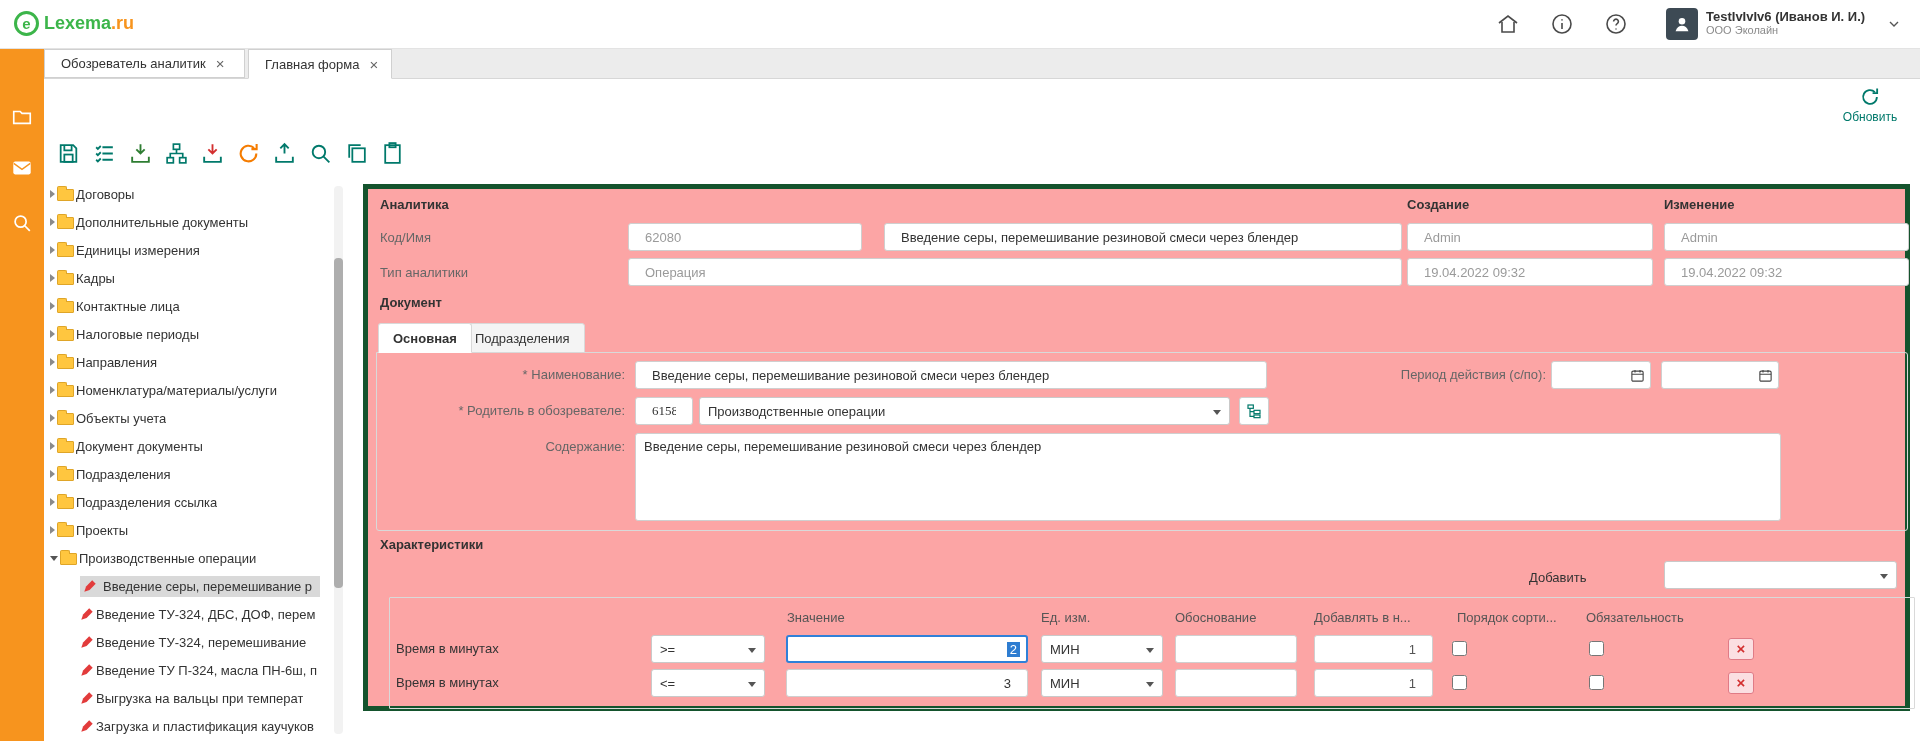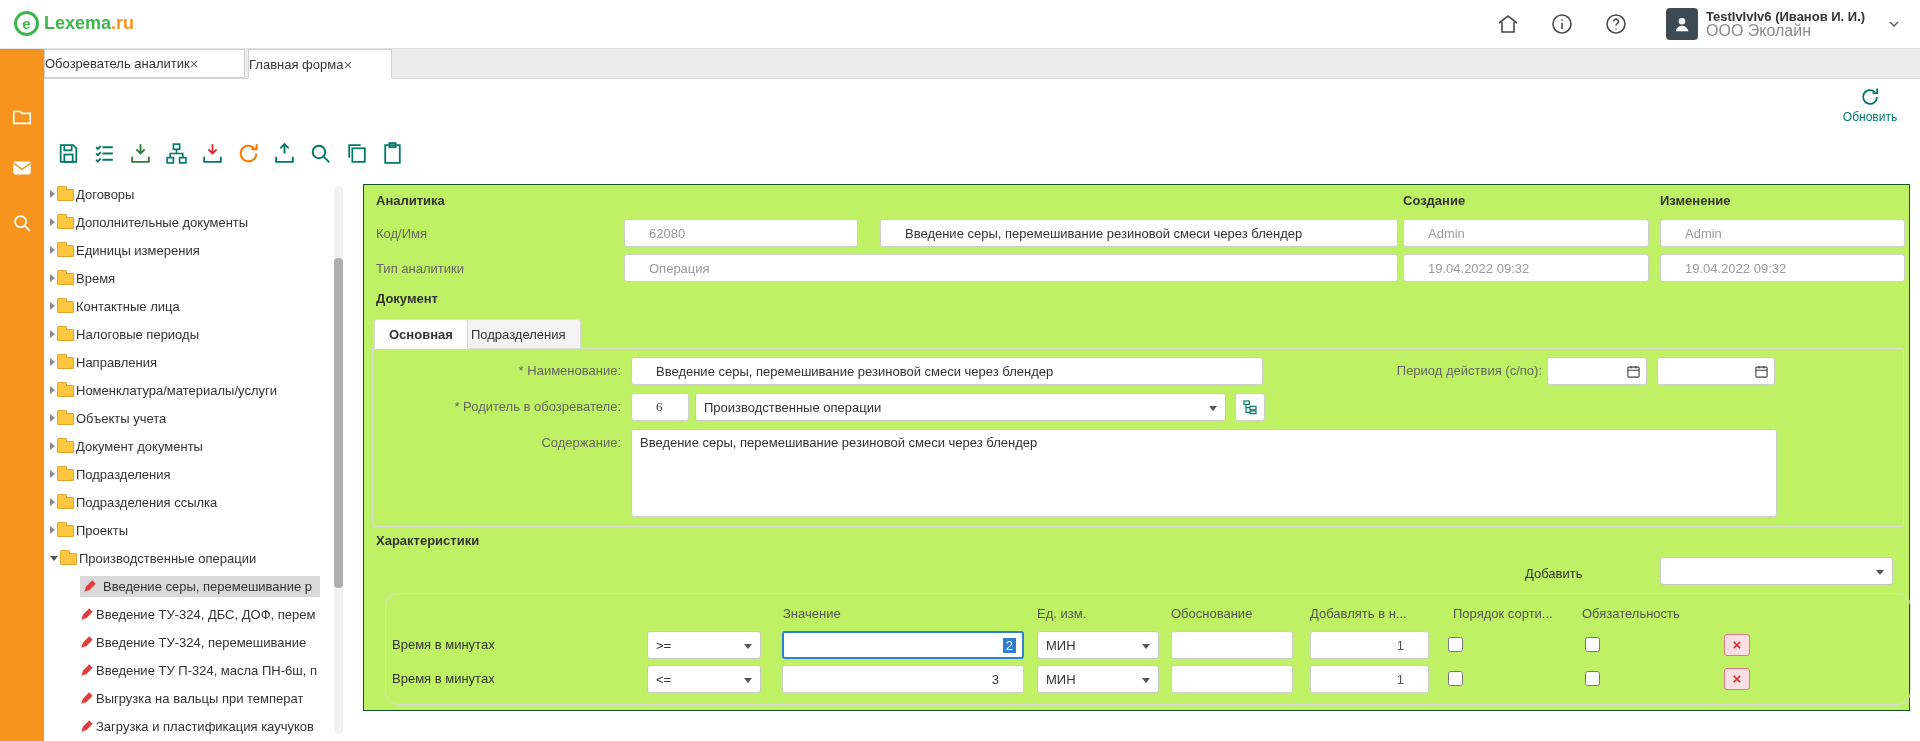--- a/index.html
+++ b/index.html
@@ -11,28 +11,28 @@
 
   
   .hdr{left:0;top:0;width:1920px;height:49px;background:#fff;border-bottom:1px solid #e3e3e3;z-index:5}
   .logo{left:14px;top:11px;display:flex;align-items:center;gap:5px}
   .logo-badge{width:25px;height:25px;border-radius:50%;border:3px solid #3cb54a;color:#3cb54a;font-weight:bold;font-size:15px;display:flex;align-items:center;justify-content:center}
   .logo-main{color:#3cb54a;font-size:18px;font-weight:bold}
   .logo-suffix{color:#f7941e;font-size:18px;font-weight:bold}
   .hicon{width:24px;height:24px;cursor:pointer}
   .avatar{width:32px;height:32px;background:#3d4a54;border-radius:4px;display:flex;align-items:center;justify-content:center}
   .uname{font-weight:bold;font-size:13px;color:#333;line-height:15px;white-space:nowrap}
-  .uorg{font-size:16px;color:#8a8a8a;line-height:13px}
+  .uorg{font-size:11px;color:#8a8a8a;line-height:13px}
 
   
   .rail{left:0;top:49px;width:44px;height:692px;background:#f7941e}
 
   
   .tabstrip{left:44px;top:49px;width:1876px;height:30px;background:#ececec;border-bottom:1px solid #d7d7d7}
-  .tab{position:absolute;top:0;height:29px;background:#fff;border:1px solid #d0d0d0;display:flex;align-items:center;padding:0 0;font-size:13px;color:#333;cursor:pointer;white-space:nowrap}
+  .tab{position:absolute;top:0;height:29px;background:#fff;border:1px solid #d0d0d0;display:flex;align-items:center;padding:0 16px;gap:10px;font-size:13px;color:#333;cursor:pointer;white-space:nowrap}
   .tab.active{height:30px;border-bottom:1px solid #fff;z-index:2}
   .tclose{color:#666;font-size:15px;line-height:1;cursor:pointer}
 
   
   .refresh{left:1828px;top:86px;width:84px;text-align:center;color:#00796b;cursor:pointer}
   .refresh svg{margin:0 auto}
   .refresh-label{font-size:12px;margin-top:2px;color:#00796b}
 
   
   .toolbar{left:56px;top:141px;display:flex;gap:11px}
@@ -48,36 +48,36 @@
   .folder:before{content:"";position:absolute;top:-4px;left:-1px;width:8px;height:3px;background:#ffc63f;border:1px solid #dfa528;border-bottom:none;border-radius:2px 2px 0 0}
   .tlabel{font-size:13px;color:#333;overflow:hidden;text-overflow:clip}
   .selwrap{display:flex;align-items:center;gap:6px;background:#d9d9d9;padding:3px 8px 3px 3px}
   .pencil{flex:none}
 
   
   .sb-track{left:334px;top:186px;width:9px;height:548px;background:#f2f2f2;border-radius:4px}
   .sb-thumb{position:absolute;left:0;top:72px;width:9px;height:330px;background:#aeaeae;border-radius:4px;cursor:grab}
 
   
-  .panel{left:363px;top:184px;width:1547px;height:527px;border:1px solid #14532d;background:#bef264}
+  .panel{left:363px;top:184px;width:1547px;height:527px;border:5px solid #14532d;background:#fca5a5}
   .sect{position:absolute;font-weight:bold;color:#333;font-size:13px}
   .lbl{position:absolute;color:#666;font-size:13px;white-space:nowrap}
-  .inp{position:absolute;height:28px;border:1px solid #cfcfcf;border-radius:3px;background:#fff;padding:0 24px;font-size:13px}
+  .inp{position:absolute;height:28px;border:1px solid #cfcfcf;border-radius:3px;background:#fff;padding:0 16px;font-size:13px}
   .inp.muted{color:#9a9a9a}
   .fselect{position:absolute;height:28px;border:1px solid #c9c9c9;border-radius:3px;background:#fff;display:flex;align-items:center;padding:0 22px 0 8px;cursor:pointer;font-size:13px;color:#333}
   .chev{position:absolute;right:8px;top:12px;width:0;height:0;border-left:4px solid transparent;border-right:4px solid transparent;border-top:5px solid #555}
   .rlabel{position:absolute;text-align:right;color:#666;font-size:13px;white-space:nowrap}
   .dtab{position:absolute;height:30px;display:flex;align-items:center;padding:0 14px;border:1px solid #d9d9d9;background:#f4f4f4;border-radius:3px 3px 0 0;cursor:pointer;font-size:13px}
   .dtab.active{background:#fff;border-bottom:1px solid #fff;z-index:2;font-weight:bold}
   .databox{position:absolute;left:8px;top:163px;width:1532px;height:179px;border:1px solid #d9d9d9;border-radius:0 3px 3px 3px}
   .datebox{position:absolute;height:28px;border:1px solid #cfcfcf;border-radius:3px;background:#fff}
   .datebox svg{position:absolute;right:5px;top:6px}
   .treebtn{position:absolute;width:30px;height:28px;border:1px solid #cfcfcf;border-radius:3px;background:#fff;display:flex;align-items:center;justify-content:center;cursor:pointer}
   .txtarea{position:absolute;border:1px solid #cfcfcf;border-radius:3px;padding:5px 8px;resize:none;font-size:13px;color:#333}
-  .chbox{position:absolute;left:21px;top:408px;width:1526px;height:112px;border:1px solid #d9d9d9;border-radius:13px}
+  .chbox{position:absolute;left:21px;top:408px;width:1526px;height:112px;border:1px solid #d9d9d9;border-radius:1px}
   .thead{position:absolute;top:12px;color:#555;font-size:13px}
   .vfocus{position:absolute;height:28px;border:2px solid #2f80d8;border-radius:3px;background:#fff;display:flex;align-items:center;justify-content:flex-end;padding-right:6px}
   .selval{background:#2e7dd1;color:#fff;padding:0 3px;font-size:13px}
   .right{text-align:right}
   .cb{position:absolute;width:15px;height:15px;cursor:pointer}
   .delbtn{position:absolute;width:26px;height:22px;background:#fbdfe2;border:1px solid #e07b86;border-radius:3px;color:#d32f2f;font-weight:bold;text-align:center;line-height:19px;font-size:15px;cursor:pointer}
 </style>
 </head>
 <body>
 
@@ -242,21 +242,21 @@
       <span class="tlabel">Дополнительные документы</span>
     </div>
   <div class="titem">
       <span class="tri-r"></span>
       <span class="folder"></span>
       <span class="tlabel">Единицы измерения</span>
     </div>
   <div class="titem">
       <span class="tri-r"></span>
       <span class="folder"></span>
-      <span class="tlabel">Время</span>
+      <span class="tlabel">Кадры</span>
     </div>
   <div class="titem">
       <span class="tri-r"></span>
       <span class="folder"></span>
       <span class="tlabel">Контактные лица</span>
     </div>
   <div class="titem">
       <span class="tri-r"></span>
       <span class="folder"></span>
       <span class="tlabel">Налоговые периоды</span>

